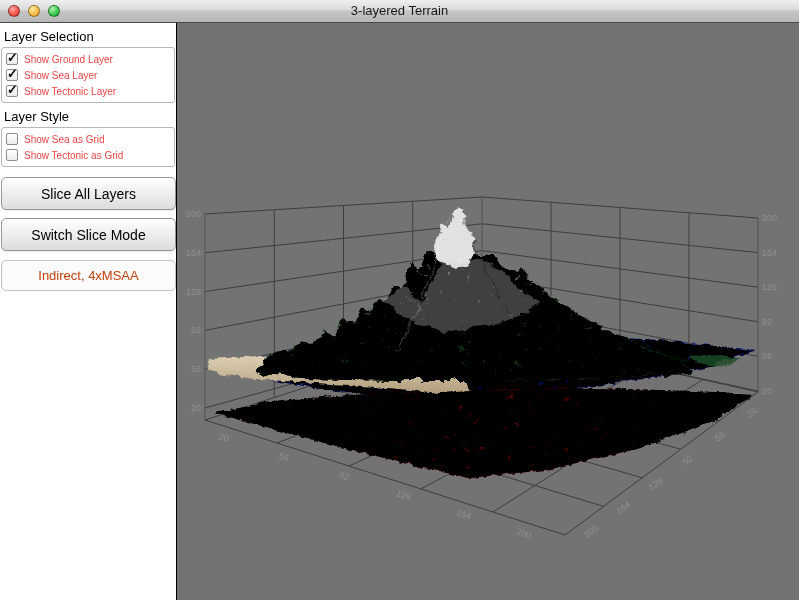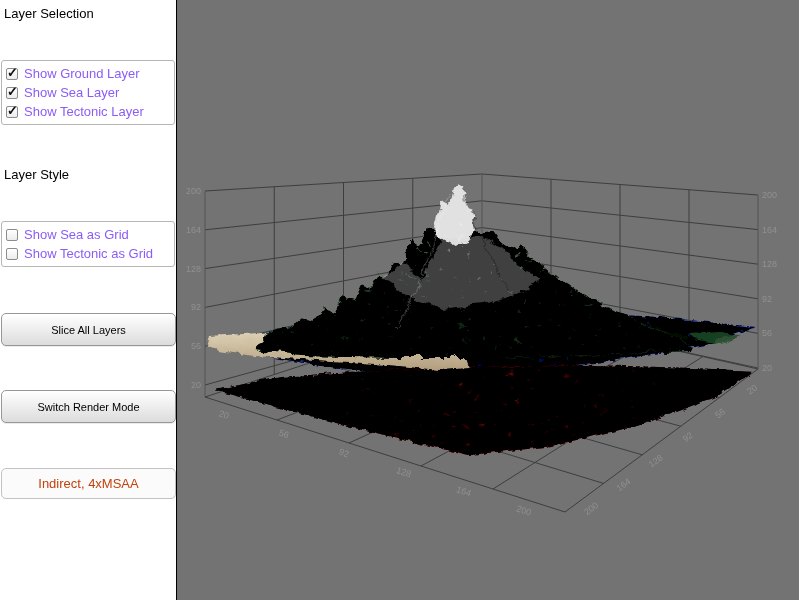--- a/index.html
+++ b/index.html
@@ -21,61 +21,69 @@
   .lights { display:flex; gap:8px; margin-left:8px; z-index:2; }
   .light { width:12px; height:12px; border-radius:50%; border:1px solid rgba(0,0,0,.4); }
   .light.red    { background:radial-gradient(circle at 35% 30%, #ffaaa5, #f75049 60%, #c33a33); }
   .light.yellow { background:radial-gradient(circle at 35% 30%, #ffe9a8, #fdbc40 60%, #d79a22); }
   .light.green  { background:radial-gradient(circle at 35% 30%, #b7f2b0, #33c748 60%, #1f9e33); }
 
   .content { flex:1; display:flex; min-height:0; }
 
   .sidebar {
     width:177px; flex:none; background:#ffffff; border-right:1px solid #000;
-    padding-top:2px; display:flex; flex-direction:column;gap:36px;
+    padding-top:2px; display:flex; flex-direction:column;
   }
   .section-heading { font-size:13px; color:#000; padding:4px 4px 3px 4px; }
   .panel {
     border:1px solid #b6b6b6; border-radius:3px; background:#fff;
     margin:0 1px 2px 1px; padding:3px 4px;
   }
   .row { display:flex; align-items:center; gap:6px; padding:2px 0; cursor:default; }
   .cb {
     width:12px; height:12px; flex:none; position:relative;
     border:1px solid #8c8c8c; border-radius:2px;
     background:linear-gradient(#ffffff,#ececec);
   }
   .cb.checked::after {
     content:"✓"; position:absolute; left:0px; top:-4px;
     font-size:13px; font-weight:bold; color:#111;
   }
-  .cb-label { font-size:13px; color:#8b5cf6; white-space:nowrap; }
+  .cb-label { font-size:10px; color:#ef4444; white-space:nowrap; }
 
   .btn {
     display:block; width:175px; height:33px; margin:8px 0 0 1px;
     border:1px solid #979797; border-radius:5px;
     background:linear-gradient(#ffffff,#ececec 55%,#dcdcdc);
-    font-family:inherit; font-size:11px; color:#000; cursor:pointer;
+    font-family:inherit; font-size:14px; color:#000; cursor:pointer;
     box-shadow:0 1px 0 rgba(0,0,0,.08);
   }
   .status {
     width:175px; height:31px; margin:9px 1px 0 1px;
     border:1px solid #c2c2c2; border-radius:5px; background:#fbfbfb;
     display:flex; align-items:center; justify-content:center;
     font-size:13px; color:#c2410c;
   }
 
   .viewport { flex:1; background:#737373; position:relative; }
   .viewport svg { display:block; }
 </style>
 </head>
 <body>
 
 <div class="window">
 
+  <div class="titlebar">
+    <div class="lights">
+      <span class="light red"></span>
+      <span class="light yellow"></span>
+      <span class="light green"></span>
+    </div>
+    <div class="title">3-layered Terrain</div>
+  </div>
 
   <div class="content">
 
     <div class="sidebar">
 
       <div class="section-heading">Layer Selection</div>
       <div class="panel">
         <div class="row">
           <span class="cb checked"></span>
           <span class="cb-label">Show Ground Layer</span>
@@ -96,21 +104,21 @@
           <span class="cb"></span>
           <span class="cb-label">Show Sea as Grid</span>
         </div>
         <div class="row">
           <span class="cb"></span>
           <span class="cb-label">Show Tectonic as Grid</span>
         </div>
       </div>
 
       <button class="btn">Slice All Layers</button>
-      <button class="btn">Switch Render Mode</button>
+      <button class="btn">Switch Slice Mode</button>
 
       <div class="status">Indirect, 4xMSAA</div>
     </div>
 
     <div class="viewport">
       <svg id="scene" viewBox="177 23 622 577" width="622" height="577">
         <defs>
           <linearGradient id="gradMtn" gradientUnits="userSpaceOnUse" x1="0" y1="200" x2="0" y2="382">
             <stop offset="0" stop-color="#ffffff"></stop>
             <stop offset="0.12" stop-color="#edf0ed"></stop>

